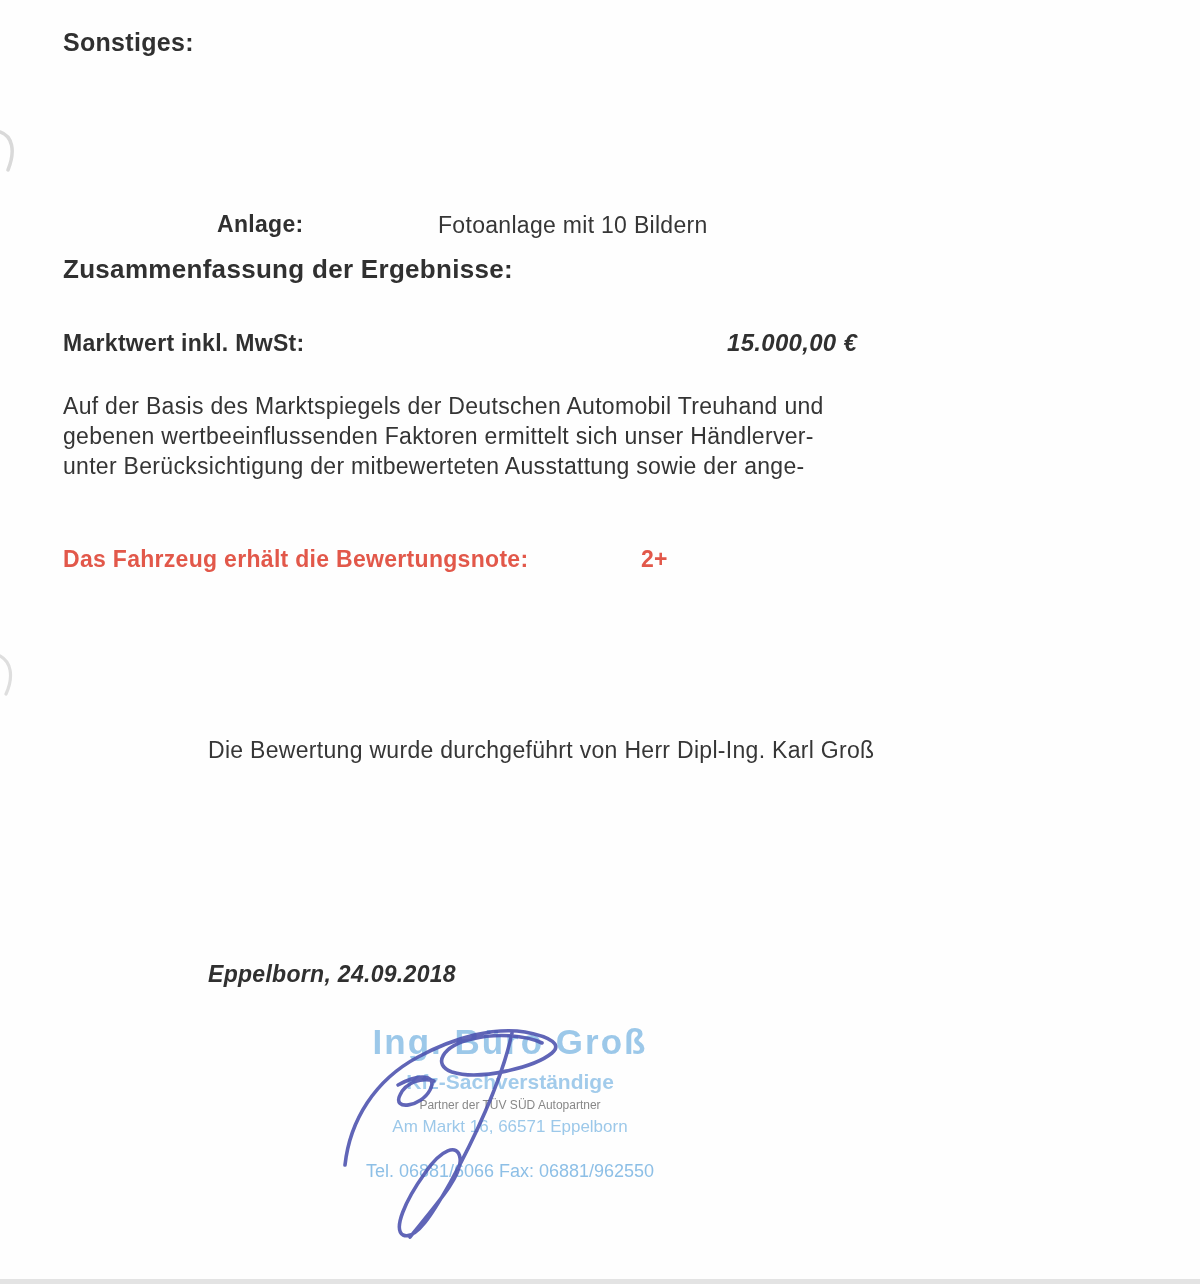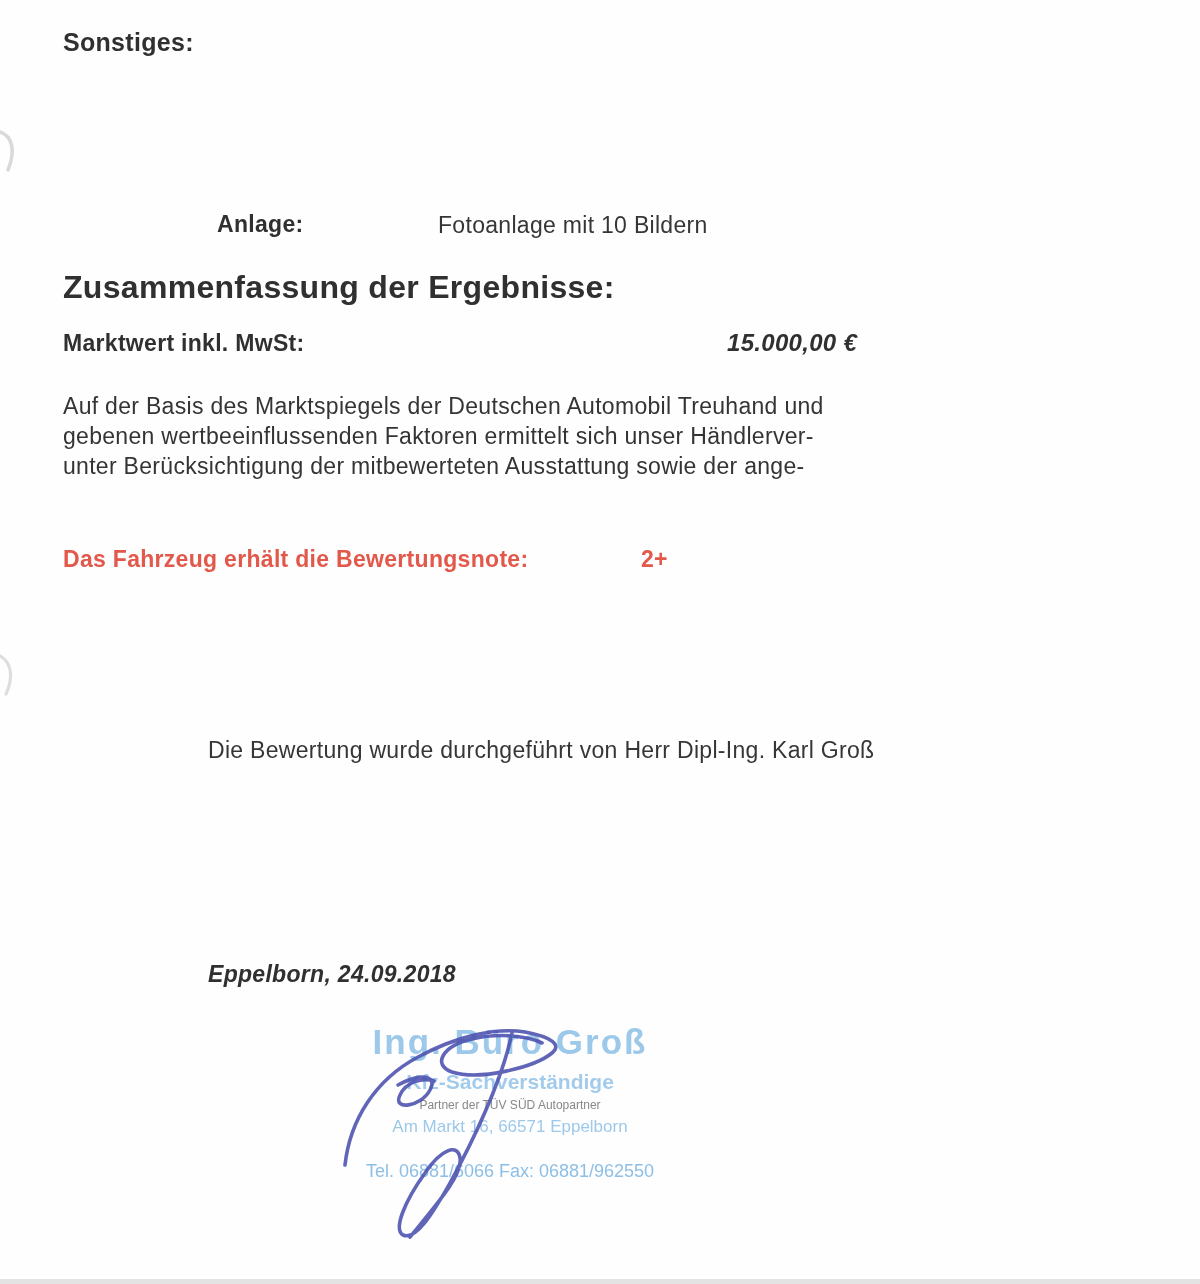--- a/index.html
+++ b/index.html
@@ -35,21 +35,21 @@
 </head>
 <body>
 
 <div class="page">
 
   <div class="txt b heading" style="left:63px;top:28px;">Sonstiges:</div>
 
   <div class="txt b body-size" style="left:217px;top:211px;">Anlage:</div>
   <div class="txt body-size soft" style="left:438px;top:212px;">Fotoanlage mit 10 Bildern</div>
 
-  <div class="txt b heading" style="left:63px;top:269px;font-size:32px;">Zusammenfassung der Ergebnisse:</div>
+  <div class="txt b heading" style="left:63px;top:254px;font-size:26px;">Zusammenfassung der Ergebnisse:</div>
 
   <div class="txt b body-size" style="left:63px;top:330px;text-align:right;">Marktwert inkl. MwSt:</div>
   <div class="txt b money" style="left:727px;top:329px;font-style:italic;">15.000,00 €</div>
 
   <div class="para">
     <div>Auf der Basis des Marktspiegels der Deutschen Automobil Treuhand und</div>
     <div>gebenen wertbeeinflussenden Faktoren ermittelt sich unser Händlerver-</div>
     <div>unter Berücksichtigung der mitbewerteten Ausstattung sowie der ange-</div>
   </div>
 

